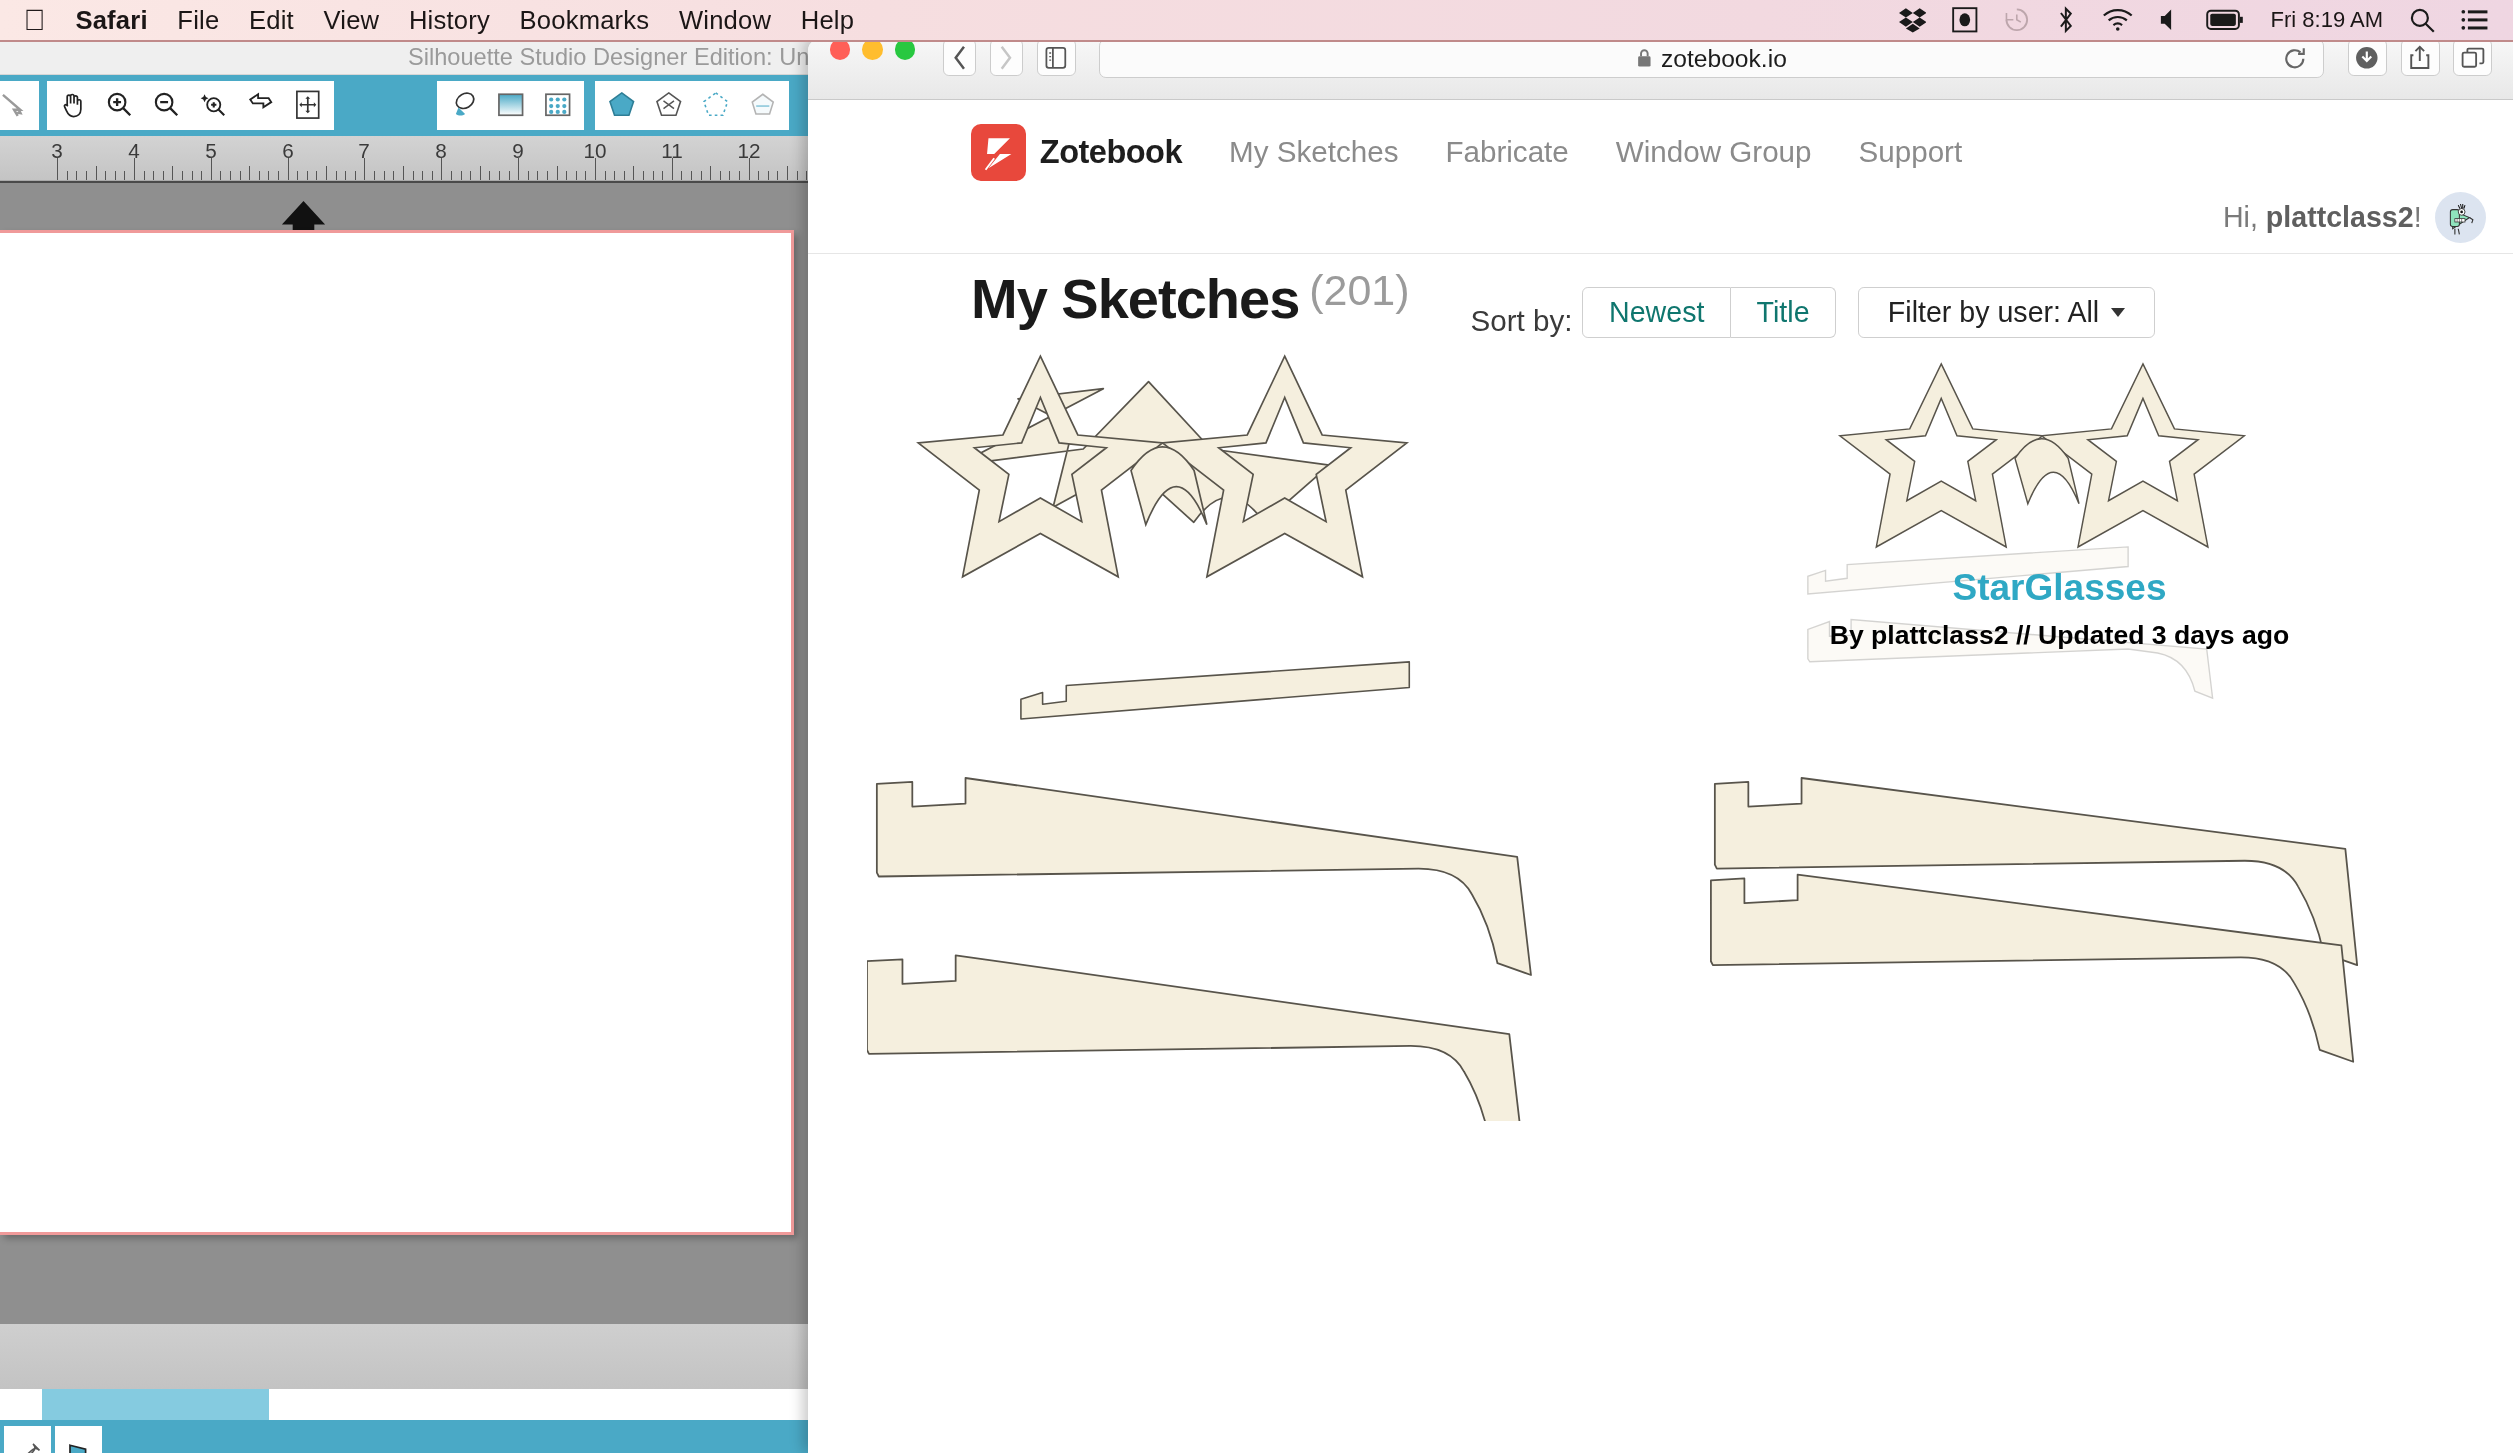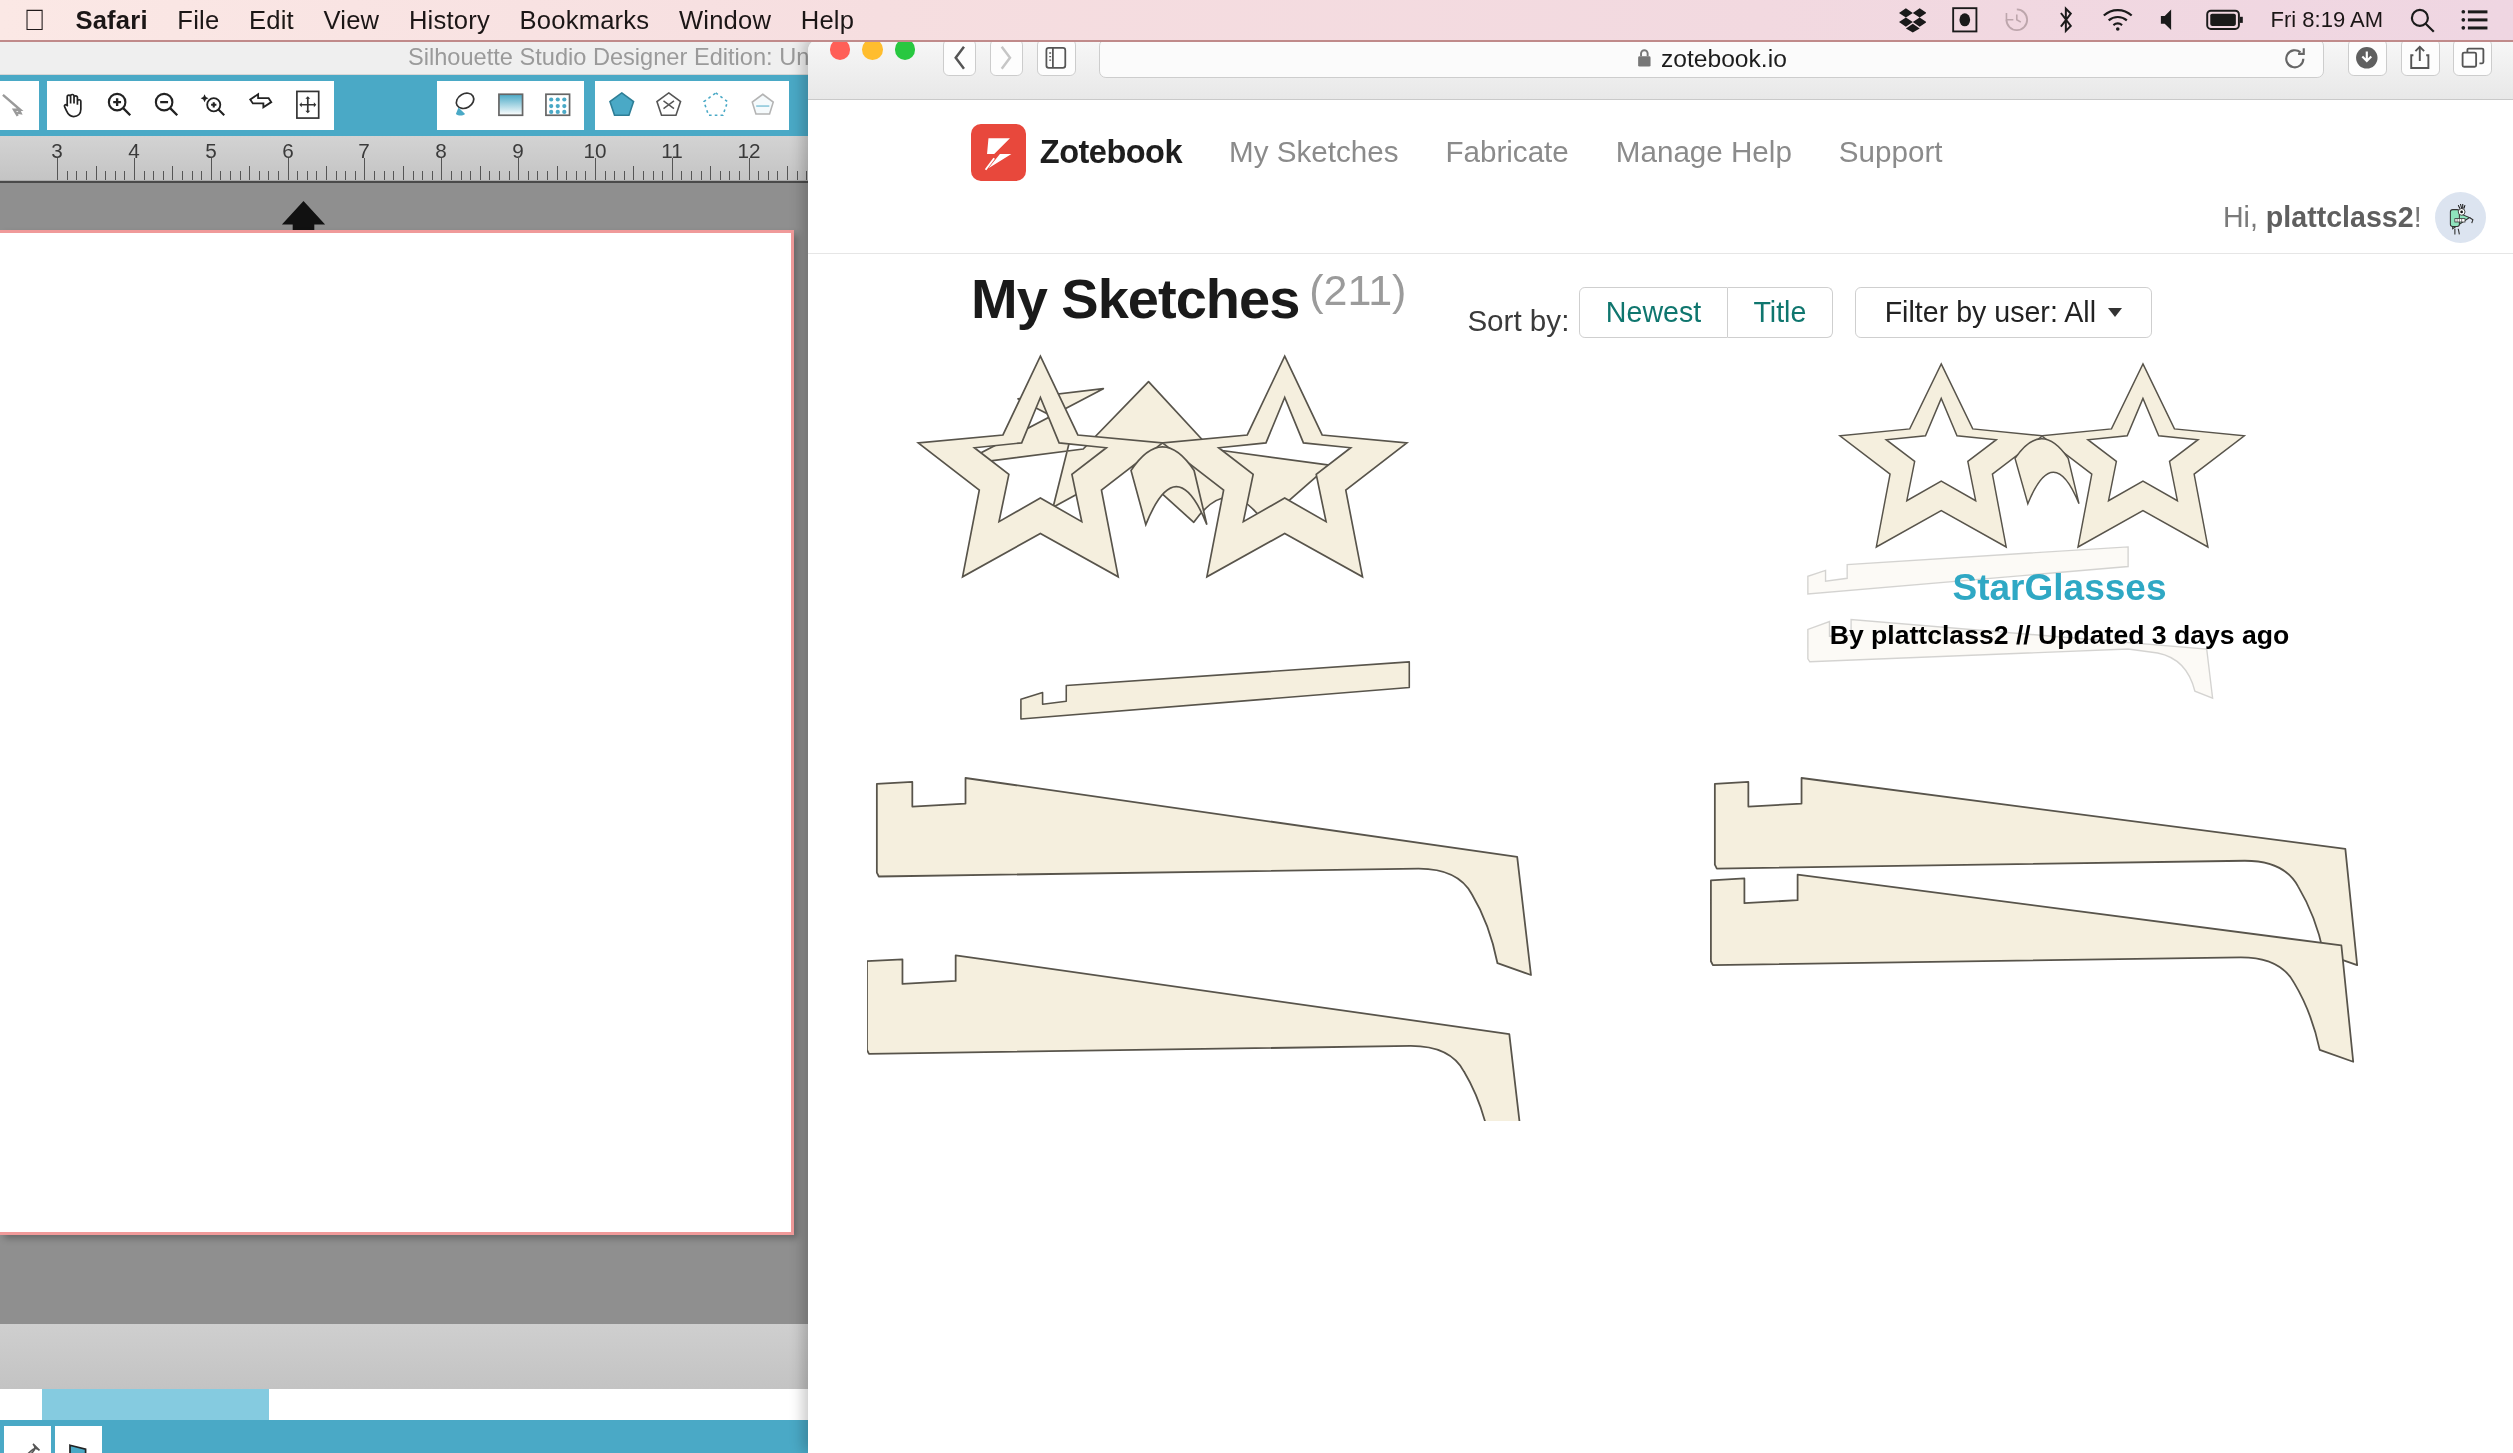--- a/index.html
+++ b/index.html
@@ -477,21 +477,21 @@
       <div id="nav">
         <div id="logo-mark">
           <svg width="39" height="43" viewBox="0 0 26 30">
             <path d="M6 5 H21 L10 16 H22 L6 26 L14 16 H5 Z" fill="#ffffff"></path>
             <path d="M4 27 L10 19" stroke="#ffffff" stroke-width="1.3"></path>
           </svg>
         </div>
         <span id="brand">Zotebook</span>
         <span class="navlink">My Sketches</span>
         <span class="navlink">Fabricate</span>
-        <span class="navlink">Manage Help</span>
+        <span class="navlink">Window Group</span>
         <span class="navlink">Support</span>
       </div>
 
       <div id="greeting-row">
         <span id="greet"><span>Hi, </span><b>plattclass2</b><span>!</span></span>
         <span id="avatar">
           <svg width="45" height="45" viewBox="0 0 40 40">
             <circle cx="20" cy="20" r="20" fill="#dce4f0"></circle>
             <path d="M13 14 L28 20 L13 30 Z" fill="#8fe3bd" stroke="#333" stroke-width=".9"></path>
             <rect x="11" y="13" width="8" height="15" rx="2" fill="#8fe3bd" stroke="#333" stroke-width=".9"></rect>
@@ -503,21 +503,21 @@
             <path d="M15 30 l0 5 M18 30 l1 5" stroke="#333" stroke-width="1"></path>
             <path d="M28 20 l3 2 l-1 3" stroke="#333" stroke-width="1" fill="none"></path>
           </svg>
         </span>
       </div>
 
       <div id="hdr-sep"></div>
 
       <div id="hdr-row">
         <span id="page-title">My Sketches</span>
-        <span id="page-count">(211)</span>
+        <span id="page-count">(201)</span>
         <div id="sortbar">
           <span id="sortlabel">Sort by:</span>
           <div class="btn-group">
             <div class="ctrl-btn first">Newest</div>
             <div class="ctrl-btn last">Title</div>
           </div>
           <div id="filter-btn">
             <span>Filter by user: All</span>
             <span class="caret"></span>
           </div>

